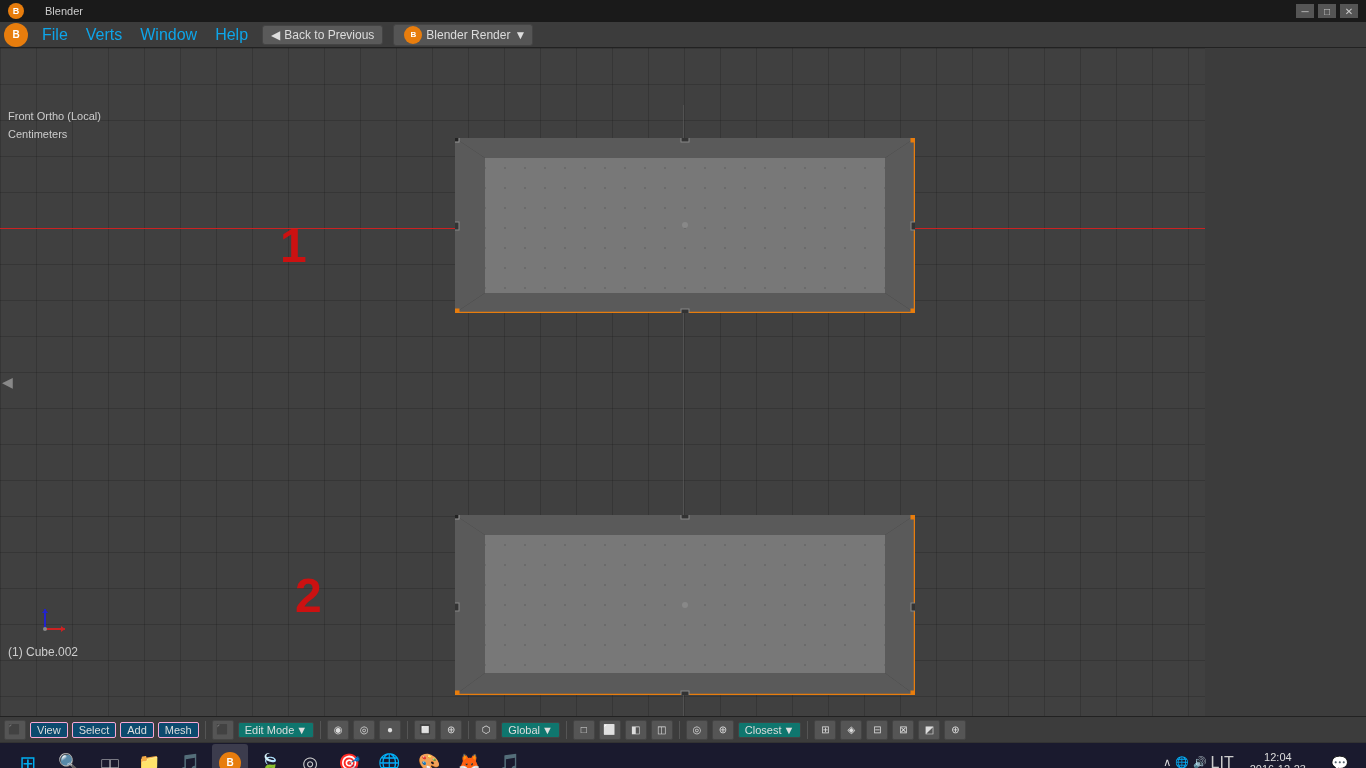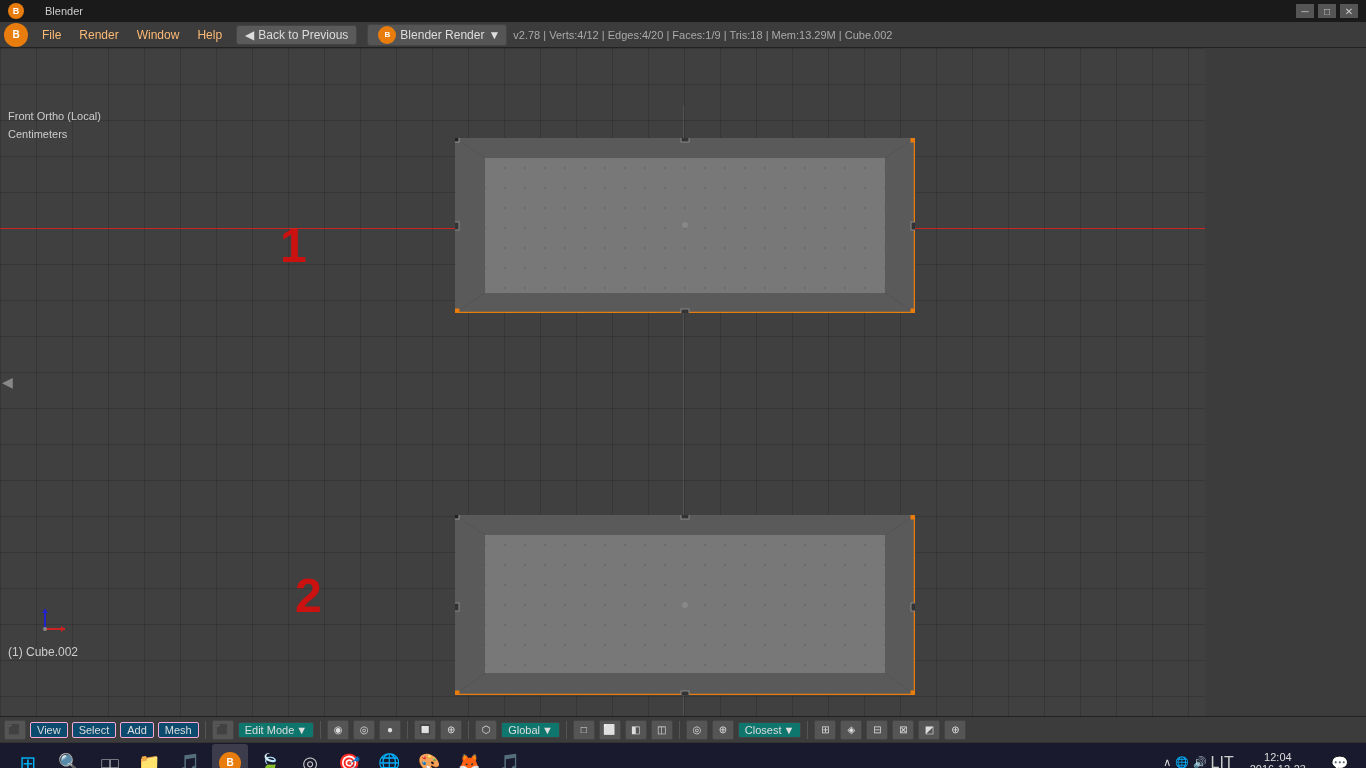--- a/index.html
+++ b/index.html
@@ -80,22 +80,22 @@
       justify-content: center;
       font-size: 10px;
       color: white;
       font-weight: bold;
       margin-right: 4px;
     }
     .menu-item {
       padding: 2px 8px;
       cursor: pointer;
       border-radius: 2px;
-      color: #fdba74;
-      font-size: 12px;
+      color: #0ea5e9;
+      font-size: 16px;
     }
 
     #back-to-previous-btn {
       display: flex;
       align-items: center;
       gap: 4px;
       padding: 2px 8px;
       background: #5a5a5a;
       border: 1px solid #444;
       border-radius: 3px;
@@ -386,33 +386,32 @@
   <div id="window-controls">
     <button class="win-btn">─</button>
     <button class="win-btn">□</button>
     <button class="win-btn" id="close-btn">✕</button>
   </div>
 </div>
 
 <div id="menu-bar">
   <div id="blender-logo">B</div>
   <span class="menu-item">File</span>
-  <span class="menu-item">Render</span>
+  <span class="menu-item">Verts</span>
   <span class="menu-item">Window</span>
   <span class="menu-item">Help</span>
   <div id="back-to-previous-btn">
     <span>◀</span>
     <span>Back to Previous</span>
   </div>
   <div id="render-engine-selector">
     <div id="blender-icon-menu">B</div>
     <span>Blender Render</span>
     <span style="margin-left:4px;">▼</span>
   </div>
-  <div id="status-bar-top">v2.78 | Verts:4/12 | Edges:4/20 | Faces:1/9 | Tris:18 | Mem:13.29M | Cube.002</div>
 </div>
 
 <div id="viewport">
   <div id="grid-canvas"></div>
 
   <div id="red-axis-line"></div>
 
   <div id="vert-center-line"></div>
 
   <div id="viewport-label">

